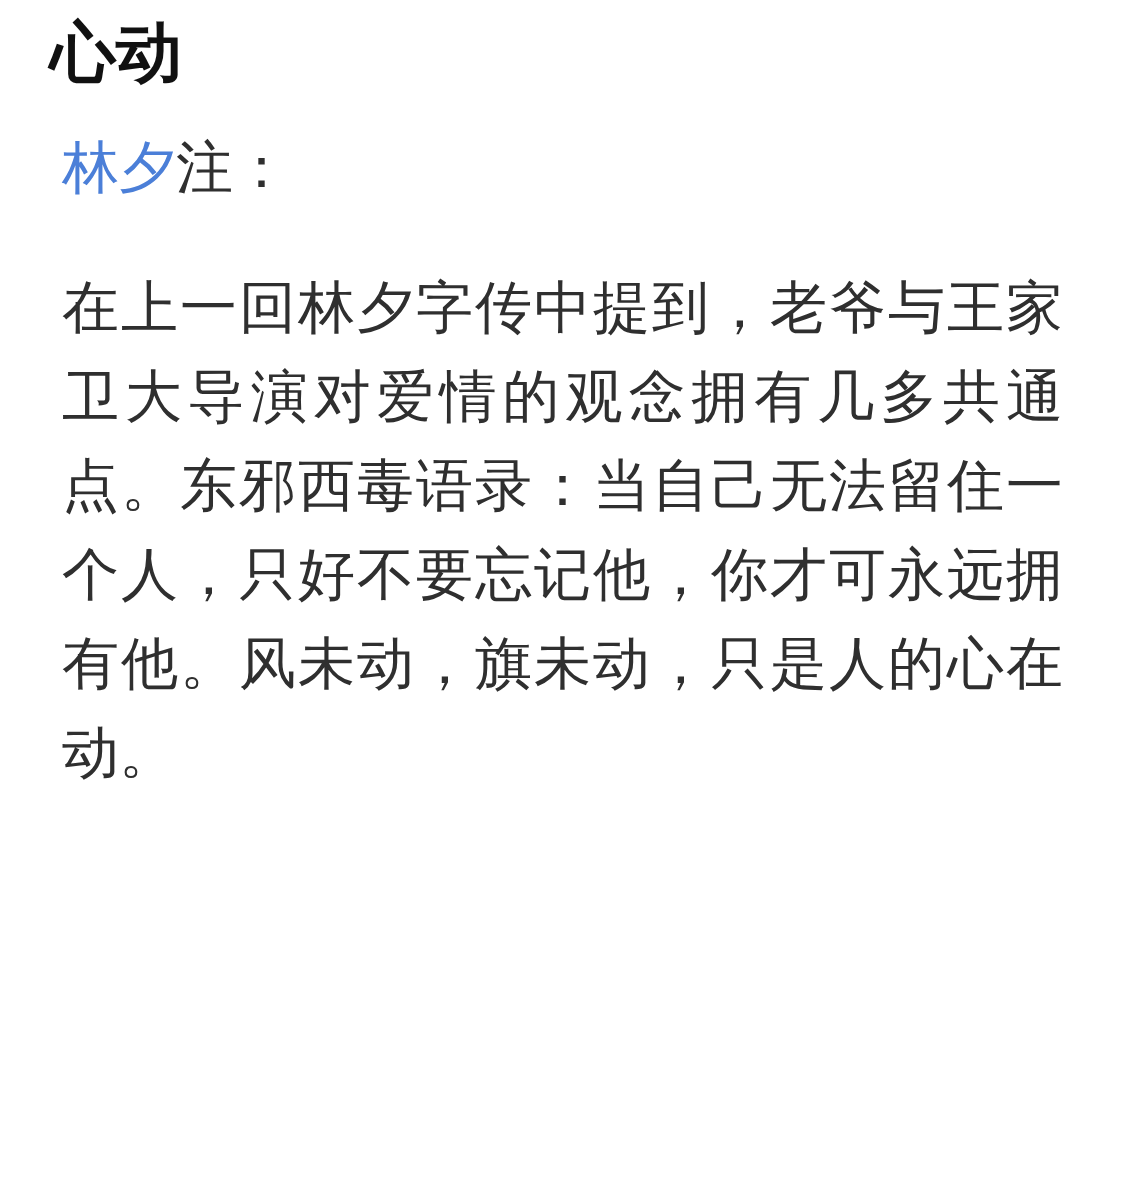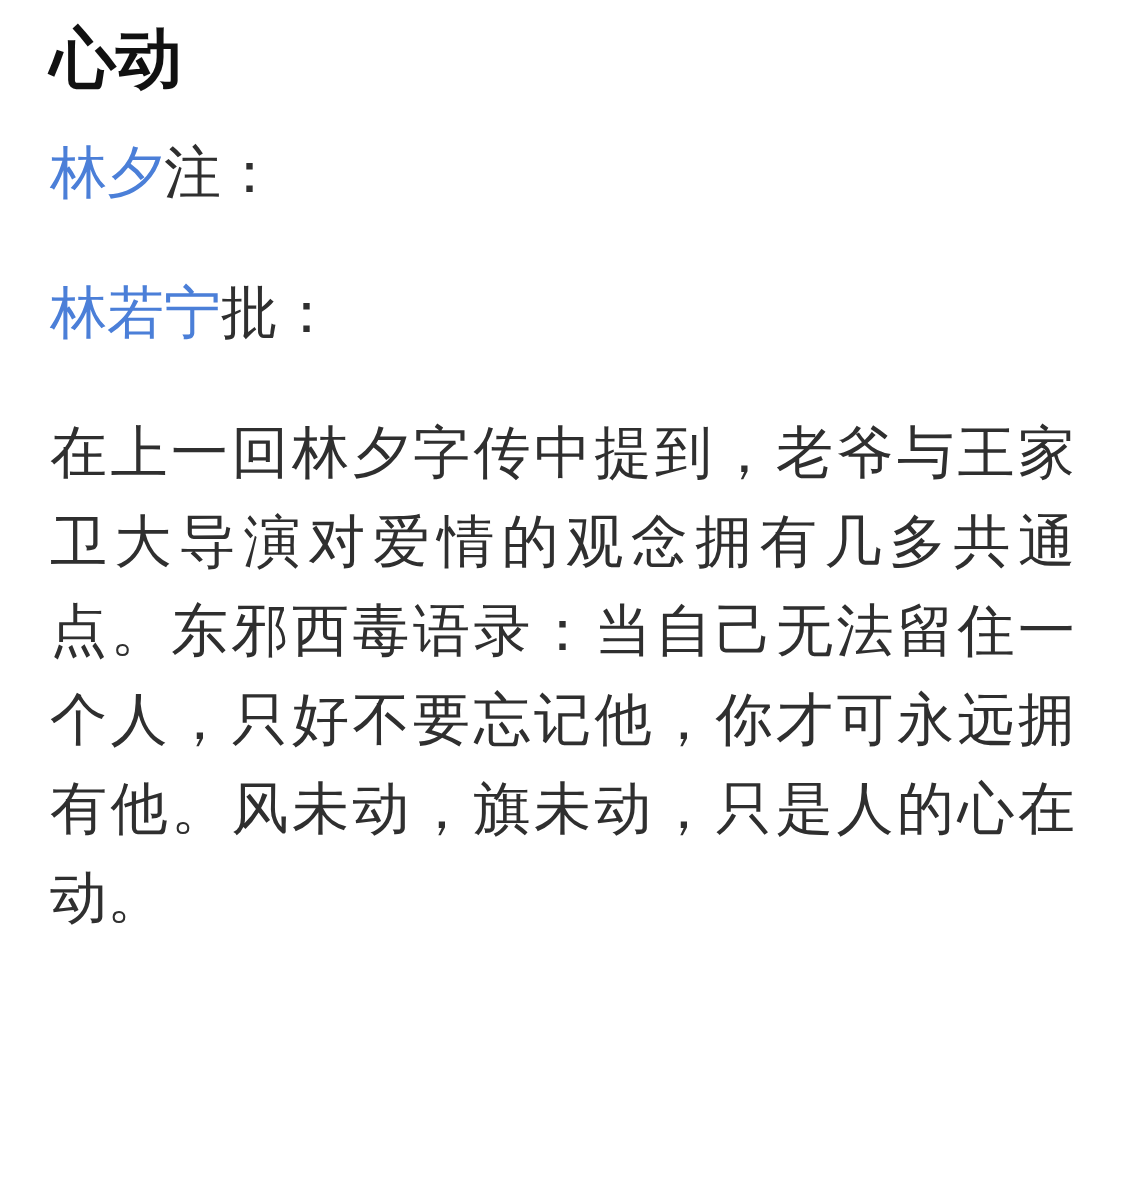--- a/index.html
+++ b/index.html
@@ -6,36 +6,36 @@
     margin: 0;
     padding: 0;
     background: #ffffff;
   }
   .page {
     width: 1125px;
     height: 935px;
     box-sizing: border-box;
     padding: 12px 50px 20px 50px;
     background: #ffffff;
-    font-family: Liberation Sans, sans-serif;
+    font-family: Liberation Mono, monospace;
     color: #2f2f2f;
     font-size: 57px;
     line-height: 89px;
     text-align: justify;
     overflow: hidden;
   }
   h1.title {
     margin: 0;
     font-size: 66px;
     line-height: 92px;
     font-weight: 700;
     color: #111111;
   }
   p {
-    margin: 0;
+    margin: 12px;
   }
   .block {
     margin-top: 51px;
   }
   .block-first {
     margin-top: 24px;
   }
   a.link {
     color: #4b7fd8;
     text-decoration: none;
@@ -45,17 +45,16 @@
 </head>
 <body>
 
 <main class="page">
 
   <h1 class="title">心动</h1>
 
   <p class="block block-first"><a class="link">林夕</a><span>注：</span></p>
 
 
-  <p class="block"><a class="link">林若宁</a><span>批：</span></p>
 
   <p class="block"><span>在上一回林夕字传中提到，老爷与王家卫大导演对爱情的观念拥有几多共通点。东邪西毒语录：当自己无法留住一个人，只好不要忘记他，你才可永远拥有他。风未动，旗未动，只是人的心在动。</span></p>
 
 </main>
 
 </body></html>

